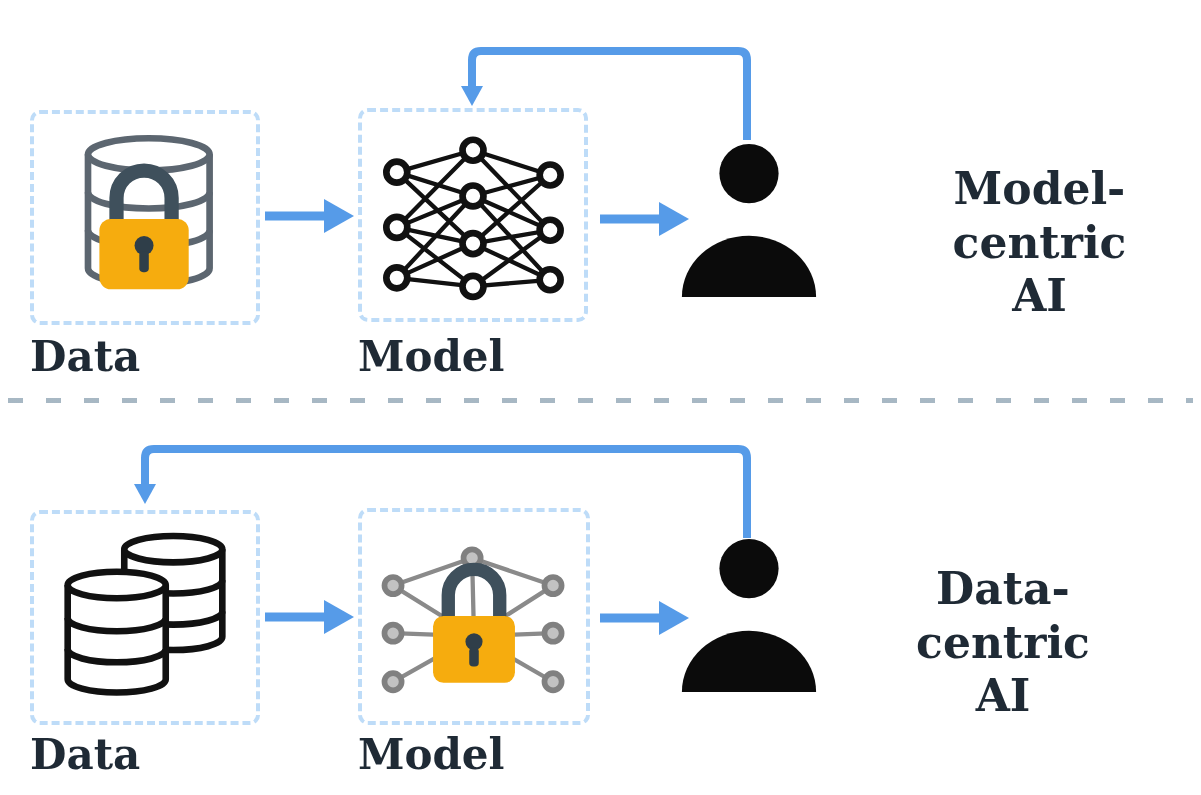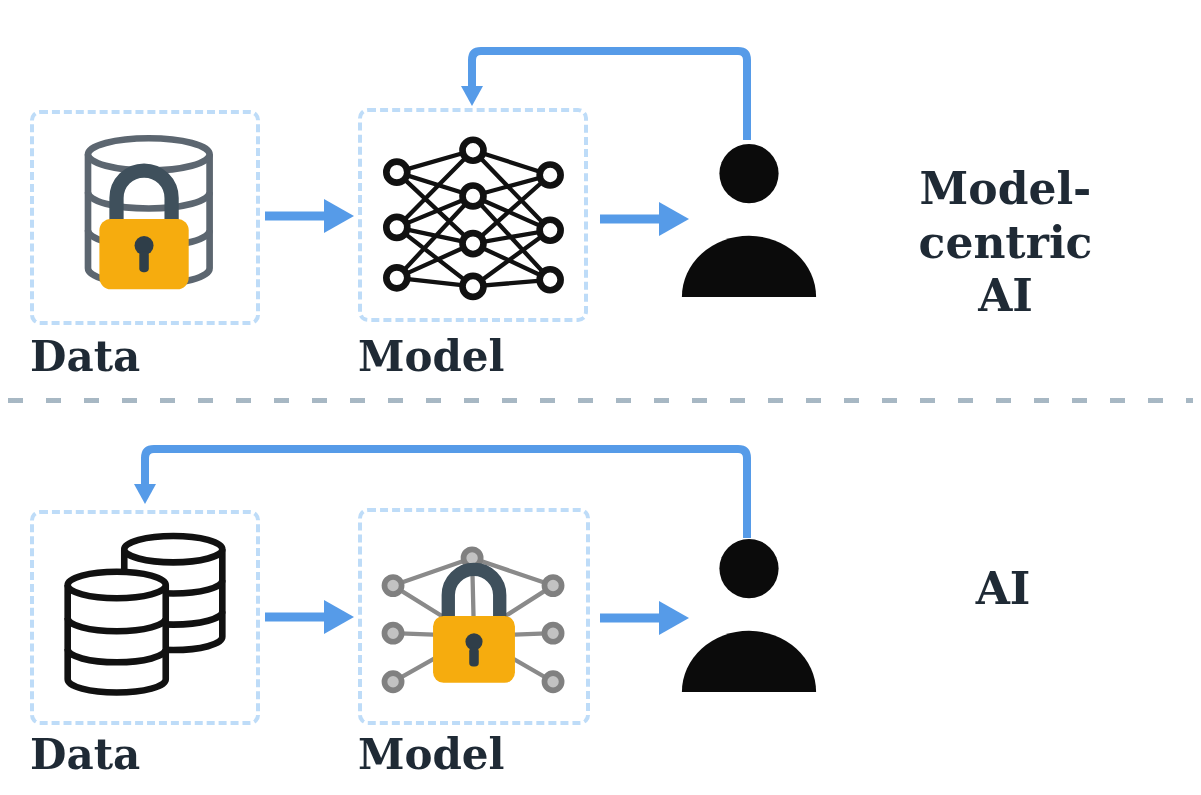--- a/index.html
+++ b/index.html
@@ -111,21 +111,21 @@
   <svg class="abs" style="left:675px; top:140px;" width="148" height="158" viewBox="0 0 150 160">
     <circle cx="75" cy="34" r="30" fill="#0b0b0b"></circle>
     <path d="M7 159 A68 62 0 0 1 143 159 Z" fill="#0b0b0b"></path>
   </svg>
 
   <svg class="abs" style="left:458px; top:40px;" width="298" height="106" viewBox="0 0 298 106">
     <path d="M289 100 L289 20 Q289 11 280 11 L23 11 Q14 11 14 20 L14 48" fill="none" stroke="#569be8" stroke-width="8"></path>
     <polygon points="3,46 25,46 14,66" fill="#569be8"></polygon>
   </svg>
 
-  <div class="row-title" style="left:848px; top:162px; width:315px;">
+  <div class="row-title" style="left:882px; top:162px; width:315px;">
     <div>Model-centric</div>
     <div>AI</div>
   </div>
 
   <div class="divider"></div>
 
   <div class="dashed-box" style="left:30px; top:510px; width:230px; height:215px;">
     <svg width="198" height="180" viewBox="0 0 210 190">
       <g stroke="#111111" stroke-width="7" fill="#ffffff">
         <path d="M83 22 L83 115 A52 14 0 0 0 187 115 L187 22"></path>
@@ -180,16 +180,17 @@
     <circle cx="75" cy="34" r="30" fill="#0b0b0b"></circle>
     <path d="M7 159 A68 62 0 0 1 143 159 Z" fill="#0b0b0b"></path>
   </svg>
 
   <svg class="abs" style="left:131px; top:438px;" width="628" height="106" viewBox="0 0 628 106">
     <path d="M616 100 L616 20 Q616 11 607 11 L23 11 Q14 11 14 20 L14 48" fill="none" stroke="#569be8" stroke-width="8"></path>
     <polygon points="3,46 25,46 14,66" fill="#569be8"></polygon>
   </svg>
 
   <div class="row-title" style="left:853px; top:562px; width:300px;">
+    <div>Data-centric</div>
     <div>AI</div>
   </div>
 
 </div>
 
 </body></html>

